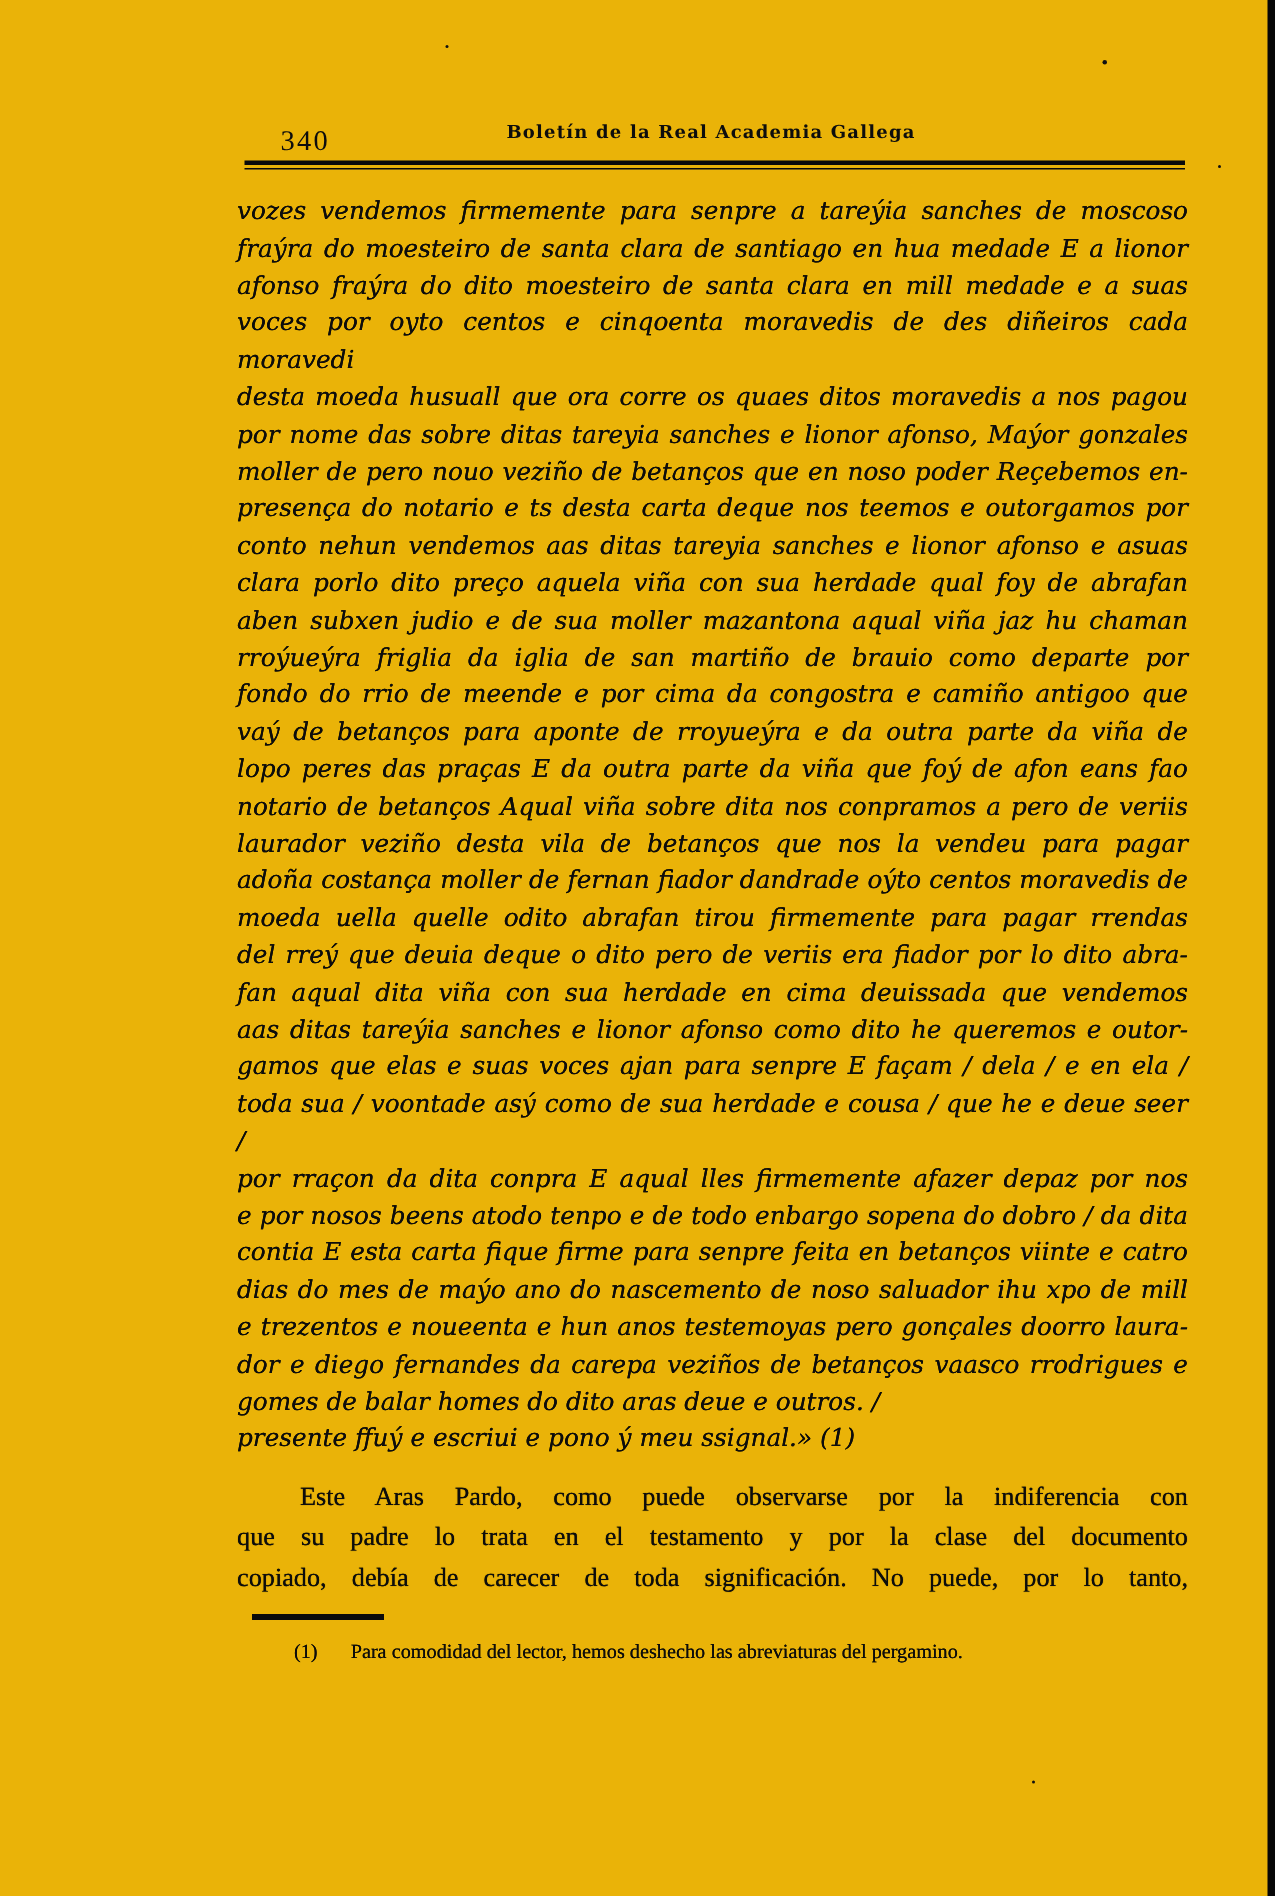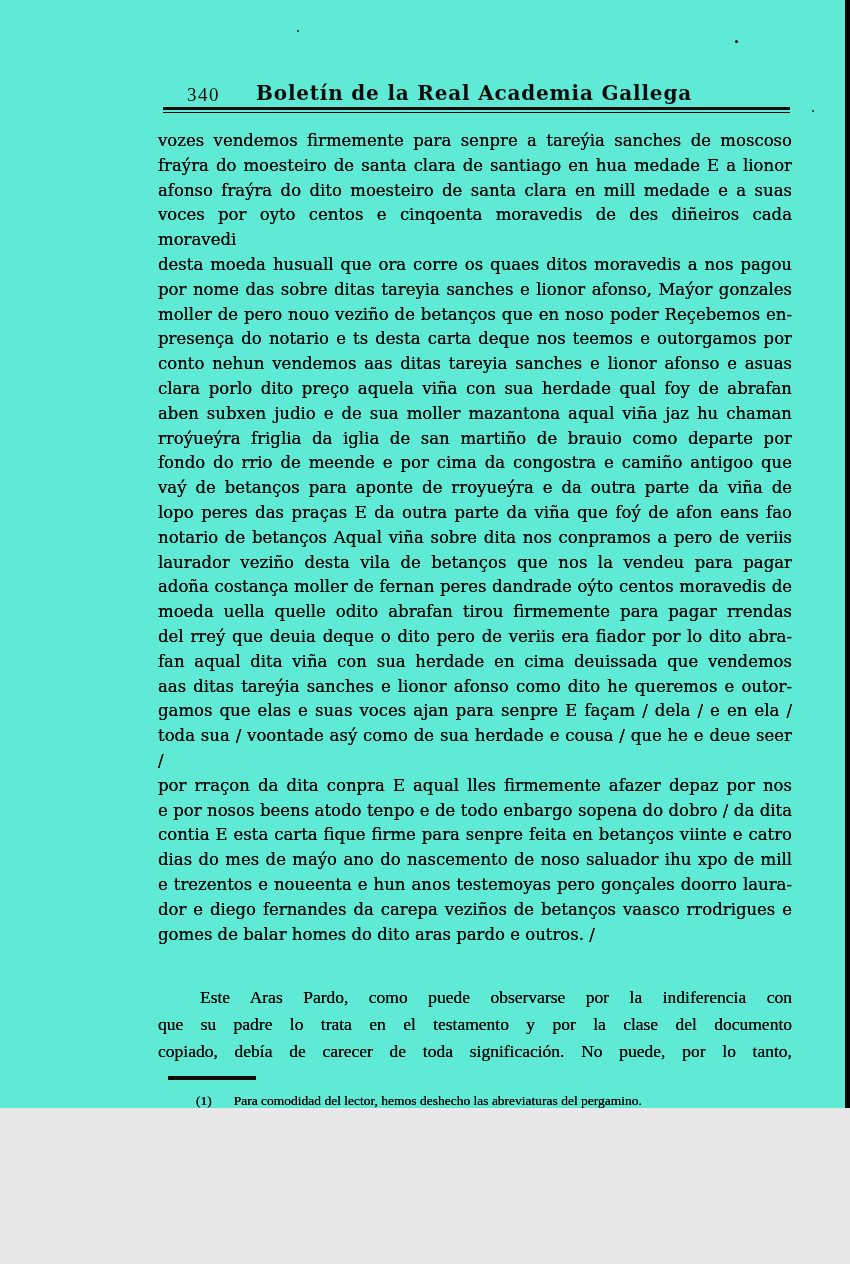--- a/index.html
+++ b/index.html
@@ -1,49 +1,50 @@
 <!DOCTYPE html>
 <html><head>
 <meta charset="utf-8">
 <style>
   html,body { margin:0; padding:0; background:#e8e8e8; }
   .page {
     position:relative;
-    width:850px; height:1108px;
-    background:#5eead4;
+    width:850px; height:1264px;
+    background:#eab308;
     font-family:"Liberation Serif","DejaVu Serif",serif;
     color:#0d0d0d;
     overflow:hidden;
   }
   
   .scan-bar {
     position:absolute; top:0; right:0;
     width:5px; height:1264px;
     background:#070707;
   }
   
   .page-number {
     position:absolute; left:187px; top:84px;
     font-size:19px; letter-spacing:1.5px;
   }
   .header-title {
     position:absolute; left:158px; top:81px; width:632px;
     text-align:center;
-    font-size:20px; font-weight:bold; letter-spacing:0.8px;
+    font-size:12px; font-weight:bold; letter-spacing:0.8px;
     font-family:"DejaVu Serif","Liberation Serif",serif;
   }
   .header-rule {
     position:absolute; left:163px; top:107px; width:627px;
     height:2px;
     border-top:3px solid #0b0b0b;
     border-bottom:1px solid #0b0b0b;
   }
   
   .transcription {
     position:absolute; left:158px; top:129px; width:634px;
+    font-style:italic;
     font-size:16.5px;
     line-height:24.8px;
     font-family:"DejaVu Serif","Liberation Serif",serif;
     text-shadow:0 0 0.4px #000;
   }
   .transcription .line {
     text-align:justify; text-align-last:justify;
     white-space:normal;
   }
   .line.noju { text-align:left; text-align-last:left; }
@@ -97,34 +98,35 @@
       <div class="line">presença do notario e ts desta carta deque nos teemos e outorgamos por</div>
       <div class="line">conto nehun vendemos aas ditas tareyia sanches e lionor afonso e asuas</div>
       <div class="line">clara porlo dito preço aquela viña con sua herdade qual foy de abrafan</div>
       <div class="line">aben subxen judio e de sua moller mazantona aqual viña jaz hu chaman</div>
       <div class="line">rroýueýra friglia da iglia de san martiño de brauio como departe por</div>
       <div class="line">fondo do rrio de meende e por cima da congostra e camiño antigoo que</div>
       <div class="line">vaý de betanços para aponte de rroyueýra e da outra parte da viña de</div>
       <div class="line">lopo peres das praças E da outra parte da viña que foý de afon eans fao</div>
       <div class="line">notario de betanços Aqual viña sobre dita nos conpramos a pero de veriis</div>
       <div class="line">laurador veziño desta vila de betanços que nos la vendeu para pagar</div>
-      <div class="line">adoña costança moller de fernan peres dandrade oýto centos moravedis de</div>
+      <div class="line">adoña costança moller de fernan fiador dandrade oýto centos moravedis de</div>
       <div class="line">moeda uella quelle odito abrafan tirou firmemente para pagar rrendas</div>
       <div class="line">del rreý que deuia deque o dito pero de veriis era fiador por lo dito abra-</div>
       <div class="line">fan aqual dita viña con sua herdade en cima deuissada que vendemos</div>
       <div class="line">aas ditas tareýia sanches e lionor afonso como dito he queremos e outor-</div>
       <div class="line">gamos que elas e suas voces ajan para senpre E façam / dela / e en ela /</div>
       <div class="line">toda sua / voontade asý como de sua herdade e cousa / que he e deue seer /</div>
       <div class="line">por rraçon da dita conpra E aqual lles firmemente afazer depaz por nos</div>
       <div class="line">e por nosos beens atodo tenpo e de todo enbargo sopena do dobro / da dita</div>
       <div class="line">contia E esta carta fique firme para senpre feita en betanços viinte e catro</div>
       <div class="line">dias do mes de maýo ano do nascemento de noso saluador ihu xpo de mill</div>
       <div class="line">e trezentos e noueenta e hun anos testemoyas pero gonçales doorro laura-</div>
       <div class="line">dor e diego fernandes da carepa veziños de betanços vaasco rrodrigues e</div>
-      <div class="line noju">gomes de balar homes do dito aras pardo e outros. /</div>
+      <div class="line noju">gomes de balar homes do dito aras deue e outros. /</div>
+      <div class="line noju">presente ffuý e escriui e pono ý meu ssignal.» (1)</div>
     </div>
 
   <div class="commentary">
 
   <div class="line indent">Este Aras Pardo, como puede observarse por la indiferencia con</div>
       <div class="line">que su padre lo trata en el testamento y por la clase del documento</div>
       <div class="line">copiado, debía de carecer de toda significación. No puede, por lo tanto,</div>
     </div>
 
   <div class="footnote-rule"></div>

